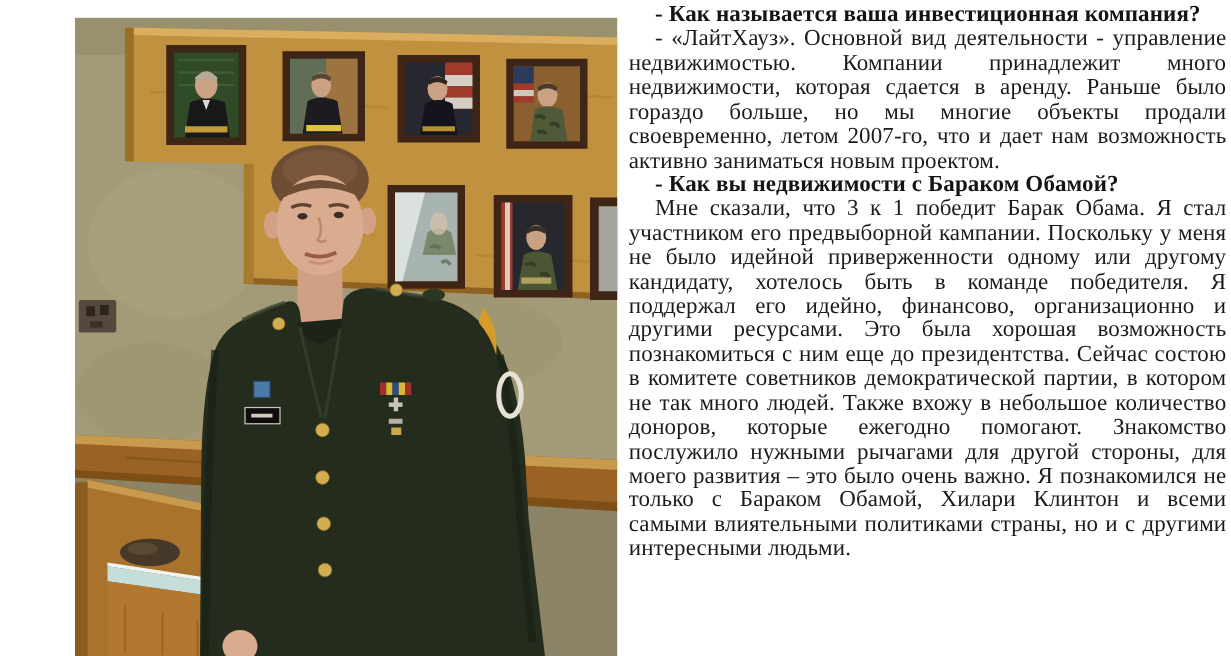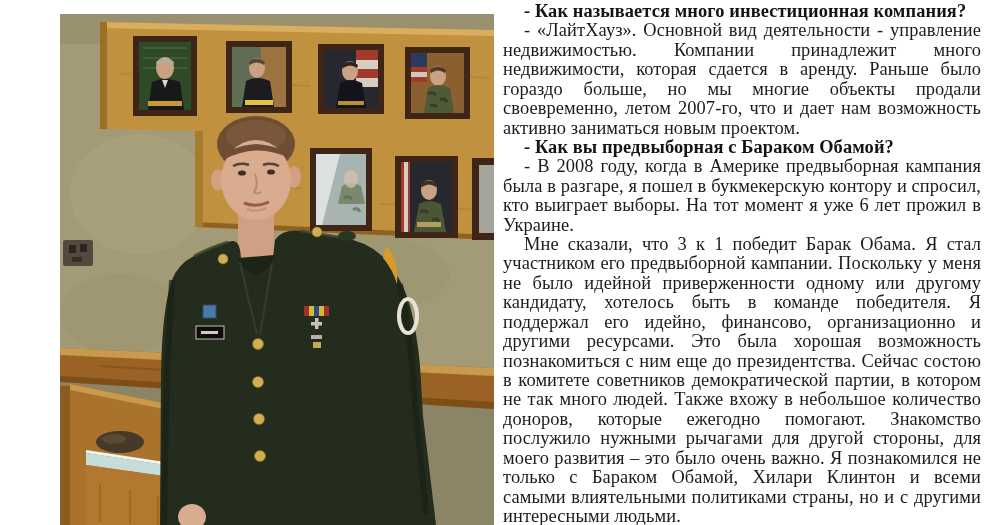--- a/index.html
+++ b/index.html
@@ -226,20 +226,19 @@
 
         <path d="M326,232 Q339,245 337,270 Q333,256 323,244 Z" fill="#d79b2a"></path>
         <ellipse cx="348" cy="302" rx="9" ry="17" fill="none" stroke="#e6e2d6" stroke-width="4"></ellipse>
 
         <ellipse cx="132" cy="503" rx="14" ry="13" fill="#d9ab8f"></ellipse>
       </g>
     </svg>
   </div>
 
   <div class="article">
-    <p class="q">- Как называется много инвестиционная компания?</p>
+    <p class="q">- Как называется ваша инвестиционная компания?</p>
     <p>- «ЛайтХауз». Основной вид деятельности - управление недвижимостью. Компании принадлежит много недвижимости, которая сдается в аренду. Раньше было гораздо больше, но мы многие объекты продали своевременно, летом 2007-го, что и дает нам возможность активно заниматься новым проектом.</p>
-    <p class="q">- Как вы предвыборная с Бараком Обамой?</p>
-    <p>- В 2008 году, когда в Америке предвыборная кампания была в разгаре, я пошел в букмекерскую контору и спросил, кто выиграет выборы. На тот момент я уже 6 лет прожил в Украине.</p>
+    <p class="q">- Как вы недвижимости с Бараком Обамой?</p>
     <p>Мне сказали, что 3 к 1 победит Барак Обама. Я стал участником его предвыборной кампании. Поскольку у меня не было идейной приверженности одному или другому кандидату, хотелось быть в команде победителя. Я поддержал его идейно, финансово, организационно и другими ресурсами. Это была хорошая возможность познакомиться с ним еще до президентства. Сейчас состою в комитете советников демократической партии, в котором не так много людей. Также вхожу в небольшое количество доноров, которые ежегодно помогают. Знакомство послужило нужными рычагами для другой стороны, для моего развития – это было очень важно. Я познакомился не только с Бараком Обамой, Хилари Клинтон и всеми самыми влиятельными политиками страны, но и с другими интересными людьми.</p>
   </div>
 
 </div>
 
 </body></html>

